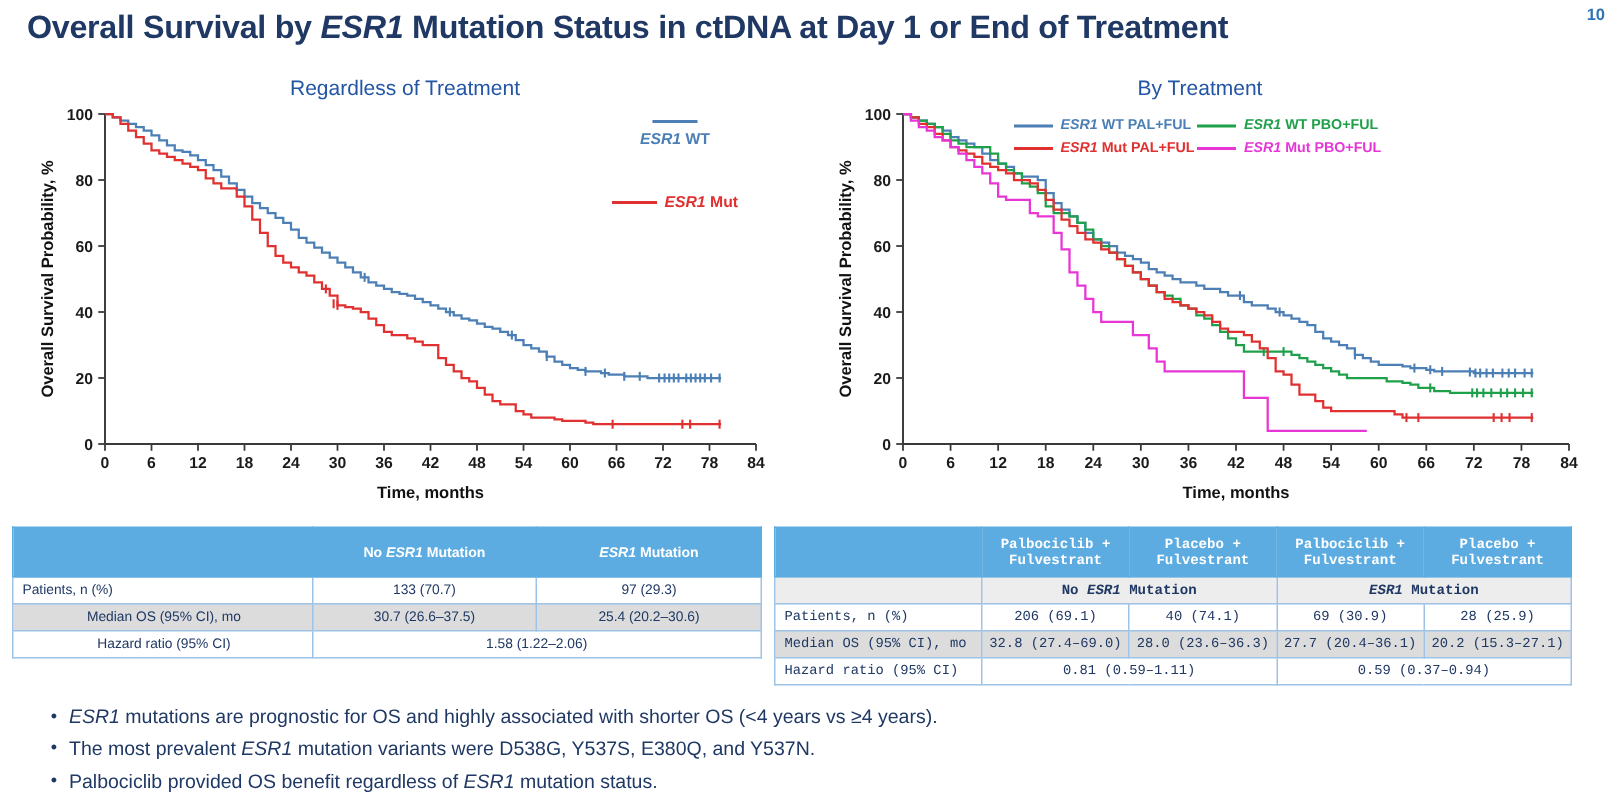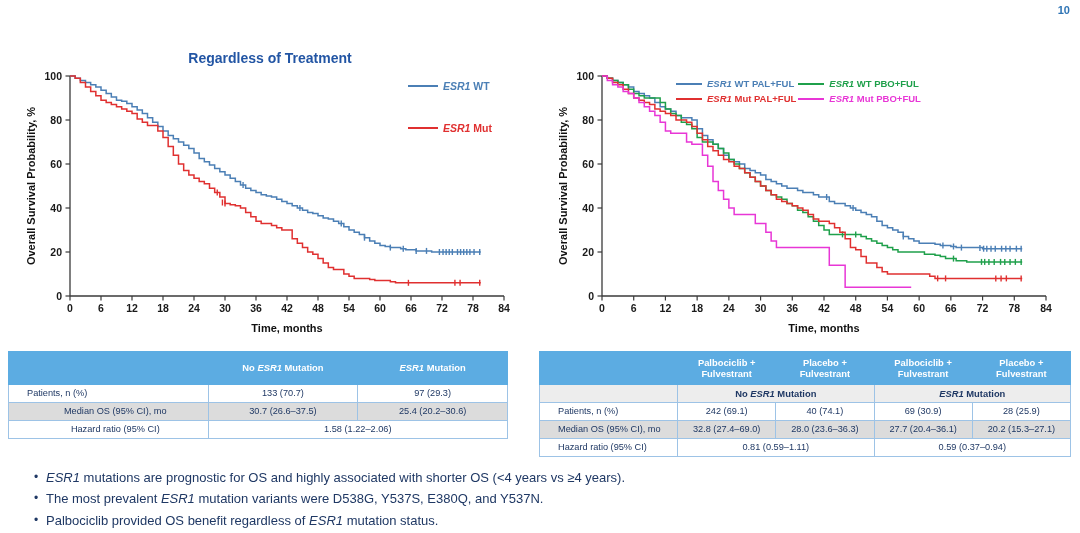--- a/index.html
+++ b/index.html
@@ -35,21 +35,21 @@
     font-size: 11px;
     font-weight: bold;
     color: #2E74B5;
   }
 
   
   .panel-subtitle {
     position: absolute;
     top: 50px;
     font-size: 14px;
-    font-weight: bold;
+    font-weight: normal;
     color: #2255A4;
     text-align: center;
   }
   #subtitle-left  { left: 30px;  width: 480px; }
   #subtitle-right { left: 560px; width: 480px; }
 
   
   .chart-block { position: absolute; top: 66px; }
   #chart-left  { left: 24px;  width: 490px; height: 268px; }
   #chart-right { left: 556px; width: 500px; height: 268px; }
@@ -57,21 +57,21 @@
 
   
   .tbl {
     position: absolute;
     border-collapse: collapse;
     font-size: 9.2px;
     color: #1F3864;
     table-layout: fixed;
   }
   #table-left  { left: 8px;   top: 351px; width: 500px; }
-  #table-right { left: 539px; top: 351px; width: 532px; }
+  #table-right { left: 516px; top: 351px; width: 532px; font-family: Liberation Mono, monospace; }
 
   .tbl th, .tbl td {
     border: 1px solid #9DC3E6;
     padding: 3px 4px;
     text-align: center;
     vertical-align: middle;
     line-height: 1.18;
   }
   .tbl thead th {
     background: #5CACE2;
@@ -80,21 +80,21 @@
     font-size: 9.4px;
     border-color: #5CACE2;
     height: 26px;
   }
   .tbl thead th.corner {
     background: #5CACE2;
     border-color: #5CACE2;
   }
   .tbl td.rowlabel {
     text-align: left;
-    padding-left: 18px;
+    padding-left: 6px;
     white-space: nowrap;
   }
   #table-left td.rowlabel { text-align: left; }
   #table-left tr.r-median td.rowlabel,
   #table-left tr.r-hr td.rowlabel { text-align: center; }
   .tbl tr.shaded td { background: #DCDCDC; }
   .tbl tr.group-row td {
     background: #EDEDED;
     font-weight: bold;
     font-size: 9.4px;
@@ -125,23 +125,25 @@
     padding-left: 4px;
   }
   .bullet-text { flex: 1; }
   .bullet-text em { font-style: italic; }
 </style>
 </head>
 <body>
 
 <div id="slide">
 
+  <div class="slide-title">Overall Survival by <em>ESR1</em> Mutation Status in ctDNA at Day 1 or End of Treatment</div>
   <div class="slide-number">10</div>
 
   <div class="panel-subtitle" id="subtitle-left">Regardless of Treatment</div>
+  <div class="panel-subtitle" id="subtitle-right">By Treatment</div>
 
   <div class="chart-block" id="chart-left">
       <svg width="490" height="268" viewBox="0 0 490 268" class="chart-svg">
         <g>
           <line x1="46" y1="230" x2="480" y2="230" stroke="#3a3a3a" stroke-width="1.3"></line>
           <line x1="46" y1="230" x2="46" y2="10" stroke="#3a3a3a" stroke-width="1.3"></line>
         </g>
         <g>
           <line x1="46" y1="230" x2="46" y2="234.5" stroke="#3a3a3a" stroke-width="1.2"></line>
           <text x="46" y="246" text-anchor="middle" font-size="10.5" font-family="&quot;Liberation Sans&quot;, sans-serif" font-weight="bold" fill="#1a1a1a">0</text>
@@ -212,21 +214,21 @@
         <path d="M46.00,10.00L51.17,10.00L51.17,12.20L56.33,12.20L56.33,16.60L61.50,16.60L61.50,21.00L66.67,21.00L66.67,25.40L71.83,25.40L71.83,29.80L77.00,29.80L77.00,34.20L82.17,34.20L82.17,36.40L87.33,36.40L87.33,38.60L92.50,38.60L92.50,40.80L97.67,40.80L97.67,43.00L102.83,43.00L102.83,45.20L108.00,45.20L108.00,47.40L113.17,47.40L113.17,52.90L118.33,52.90L118.33,56.20L123.50,56.20L123.50,59.50L128.67,59.50L128.67,59.50L133.83,59.50L133.83,65.00L139.00,65.00L139.00,71.60L144.17,71.60L144.17,80.40L149.33,80.40L149.33,89.20L154.50,89.20L154.50,98.00L159.67,98.00L159.67,104.60L164.83,104.60L164.83,109.00L170.00,109.00L170.00,112.30L175.17,112.30L175.17,115.60L180.33,115.60L180.33,117.80L185.50,117.80L185.50,122.20L190.67,122.20L190.67,126.60L195.83,126.60L195.83,131.00L201.00,131.00L201.00,137.60L206.17,137.60L206.17,138.70L211.33,138.70L211.33,139.80L216.50,139.80L216.50,142.00L221.67,142.00L221.67,146.40L226.83,146.40L226.83,150.80L232.00,150.80L232.00,155.20L237.17,155.20L237.17,157.40L242.33,157.40L242.33,157.40L247.50,157.40L247.50,159.60L252.67,159.60L252.67,161.80L257.83,161.80L257.83,164.00L263.00,164.00L263.00,164.00L268.17,164.00L268.17,172.80L273.33,172.80L273.33,177.20L278.50,177.20L278.50,181.60L283.67,181.60L283.67,186.00L288.83,186.00L288.83,188.20L294.00,188.20L294.00,192.60L299.17,192.60L299.17,197.00L304.33,197.00L304.33,201.40L309.50,201.40L309.50,203.60L314.67,203.60L314.67,203.60L319.83,203.60L319.83,208.00L325.00,208.00L325.00,210.20L330.17,210.20L330.17,212.40L335.33,212.40L335.33,212.40L340.50,212.40L340.50,212.40L345.67,212.40L345.67,213.50L350.83,213.50L350.83,214.60L356.00,214.60L356.00,214.60L361.17,214.60L361.17,214.60L366.33,214.60L366.33,215.70L371.50,215.70L371.50,216.80L376.67,216.80L376.67,216.80L387.00,216.80L387.00,216.80L397.33,216.80L397.33,216.80L407.67,216.80L407.67,216.80L418.00,216.80L418.00,216.80L428.33,216.80L428.33,216.80L438.67,216.80L438.67,216.80L449.00,216.80L449.00,216.80L456.75,216.80L456.75,216.80" fill="none" stroke="#E03030" stroke-width="1.5" stroke-linejoin="miter" stroke-linecap="butt"></path>
         <line x1="193.25" y1="123.60000000000001" x2="193.25" y2="129.60000000000002" stroke="#E03030" stroke-width="1.4"></line>
         <line x1="198.41666666666666" y1="133.5" x2="198.41666666666666" y2="139.5" stroke="#E03030" stroke-width="1.4"></line>
         <line x1="201" y1="134.60000000000002" x2="201" y2="140.60000000000002" stroke="#E03030" stroke-width="1.4"></line>
         <line x1="384.4166666666667" y1="213.8" x2="384.4166666666667" y2="219.8" stroke="#E03030" stroke-width="1.4"></line>
         <line x1="430.91666666666663" y1="213.8" x2="430.91666666666663" y2="219.8" stroke="#E03030" stroke-width="1.4"></line>
         <line x1="436.08333333333337" y1="213.8" x2="436.08333333333337" y2="219.8" stroke="#E03030" stroke-width="1.4"></line>
         <line x1="455.71666666666664" y1="213.8" x2="455.71666666666664" y2="219.8" stroke="#E03030" stroke-width="1.4"></line>
       </svg>
       <div style="position: absolute; right: 22px; top: 14px;">
-        <div style="display: flex; align-items: center; gap: 5px; margin-bottom: 8px; white-space: nowrap;">
+        <div style="display: flex; align-items: center; gap: 5px; margin-bottom: 8px; white-space: nowrap; flex-direction: column;">
           <span style="display: inline-block; width: 30px; height: 0px; border-top: 2px solid rgb(75, 127, 181);"></span>
           <span style="font-size: 10.5px; font-weight: bold; color: rgb(75, 127, 181); font-family: &quot;Liberation Sans&quot;, sans-serif;"><em>ESR1</em> WT</span>
         </div>
         <div style="display: flex; align-items: center; gap: 5px; margin-bottom: 4px; white-space: nowrap; margin-top: 30px;">
           <span style="display: inline-block; width: 30px; height: 0px; border-top: 2px solid rgb(224, 48, 48);"></span>
           <span style="font-size: 10.5px; font-weight: bold; color: rgb(224, 48, 48); font-family: &quot;Liberation Sans&quot;, sans-serif;"><em>ESR1</em> Mut</span>
         </div>
       </div>
     </div>
   <div class="chart-block" id="chart-right">
@@ -389,21 +391,21 @@
         </tr>
       </thead>
     <tbody>
         <tr class="group-row">
           <td class="blank">&nbsp;</td>
           <td colspan="2">No <em>ESR1</em> Mutation</td>
           <td colspan="2"><em>ESR1</em> Mutation</td>
         </tr>
         <tr>
           <td class="rowlabel">Patients, n (%)</td>
-          <td>242 (69.1)</td>
+          <td>206 (69.1)</td>
           <td>40 (74.1)</td>
           <td>69 (30.9)</td>
           <td>28 (25.9)</td>
         </tr>
         <tr class="shaded">
           <td class="rowlabel">Median OS (95% CI), mo</td>
           <td>32.8 (27.4–69.0)</td>
           <td>28.0 (23.6–36.3)</td>
           <td>27.7 (20.4–36.1)</td>
           <td>20.2 (15.3–27.1)</td>

